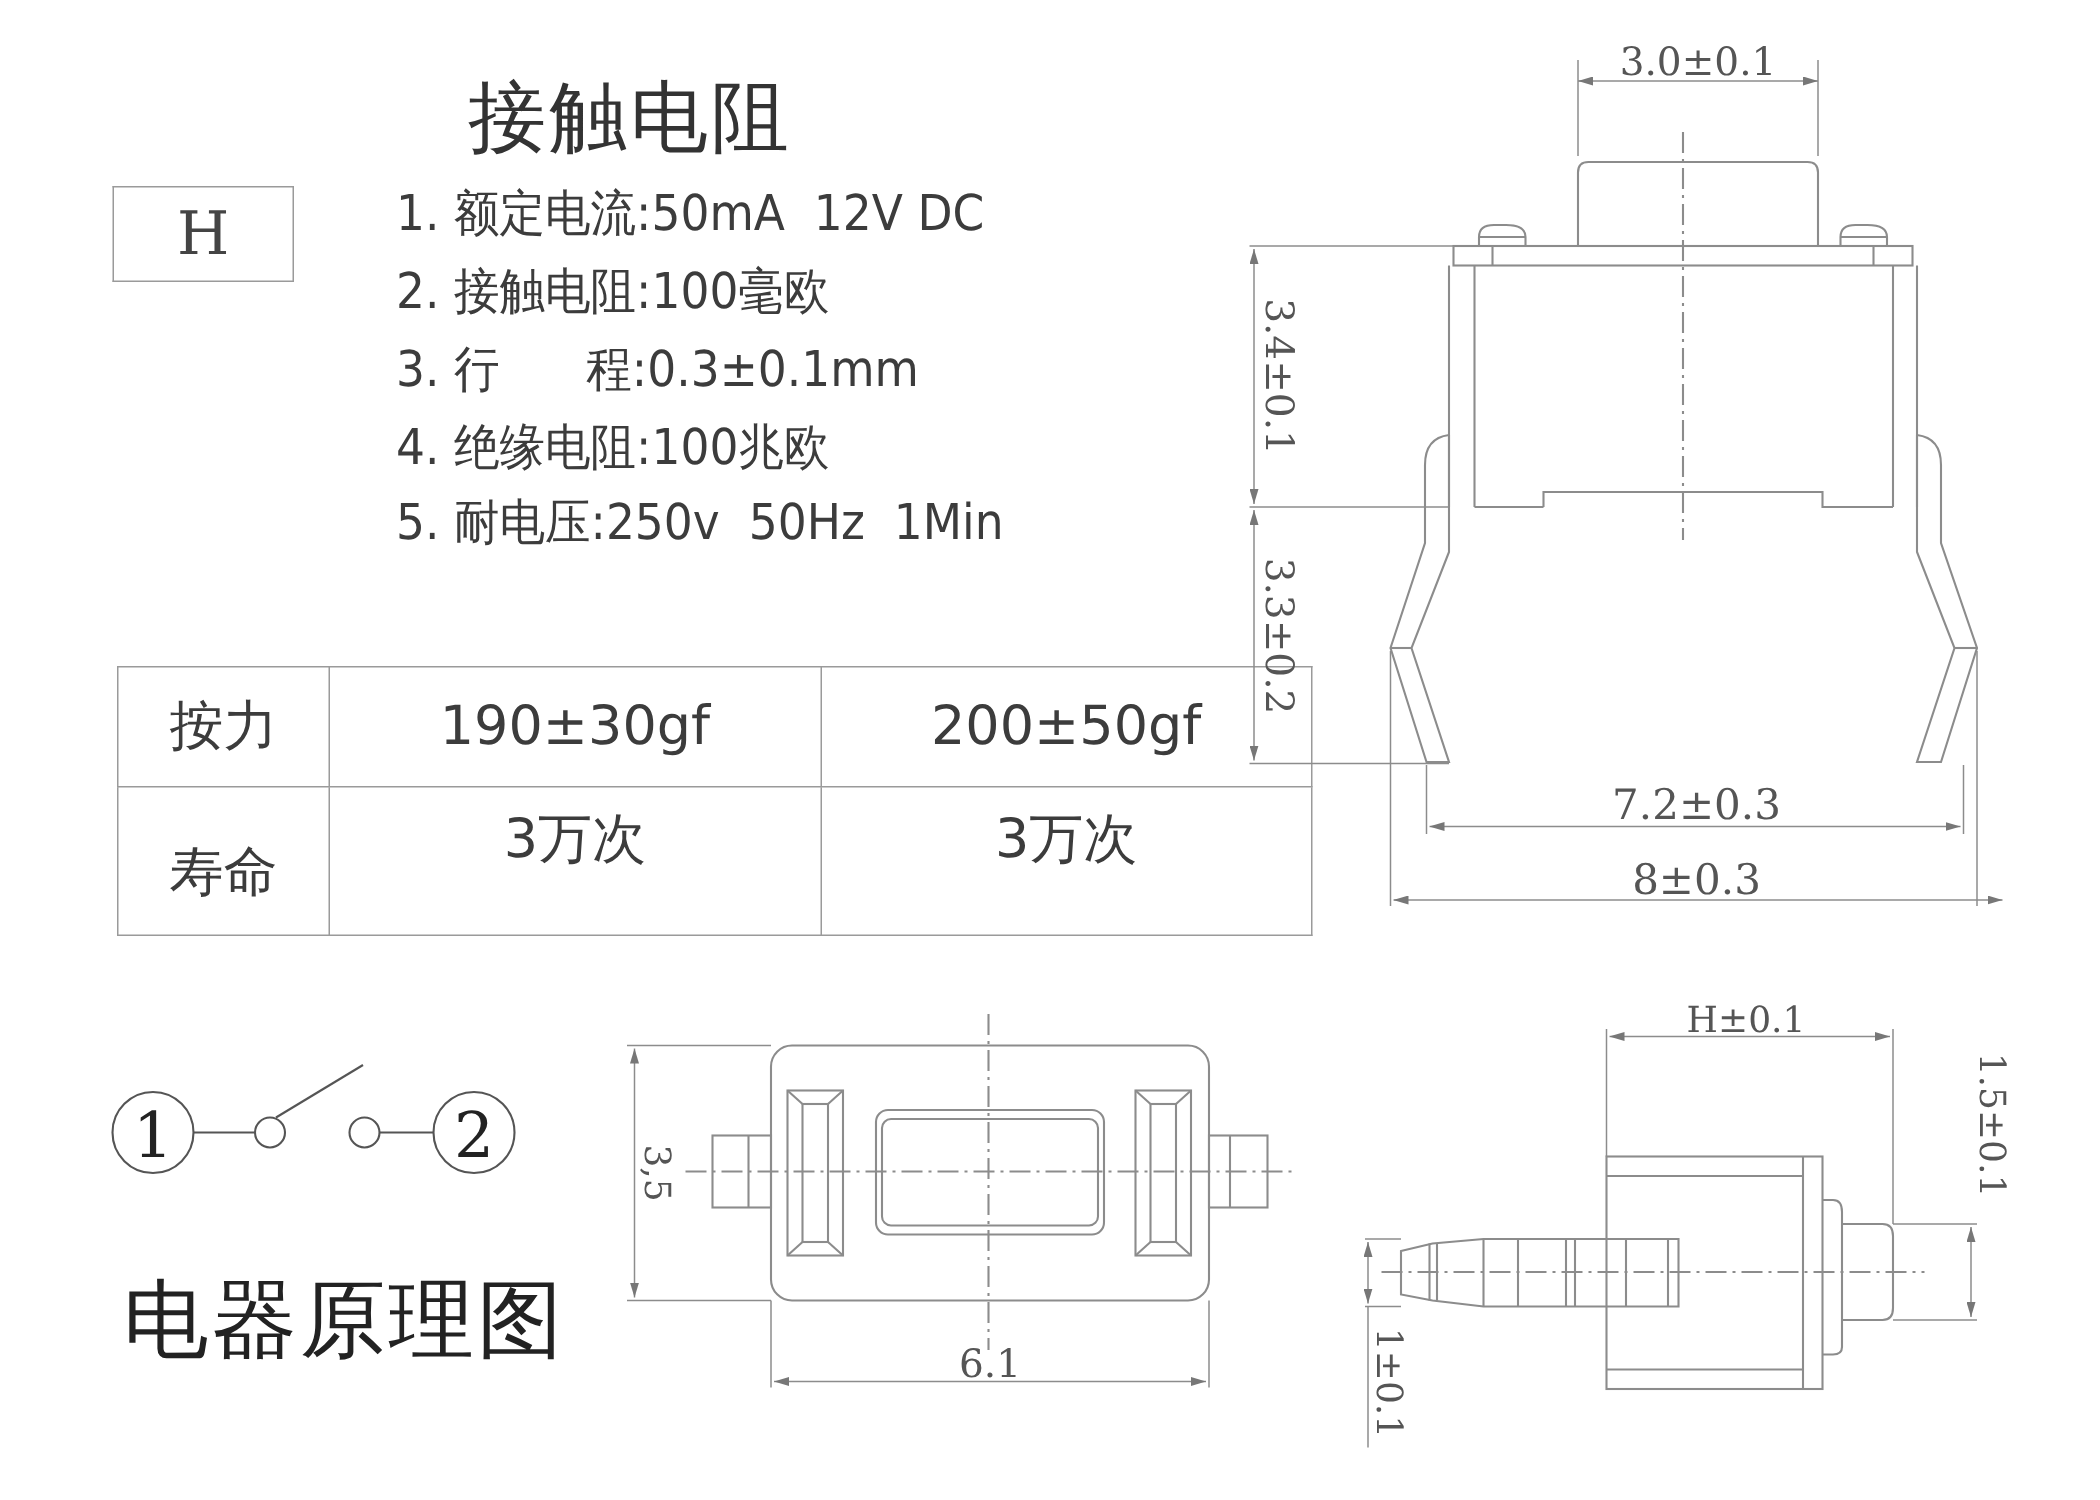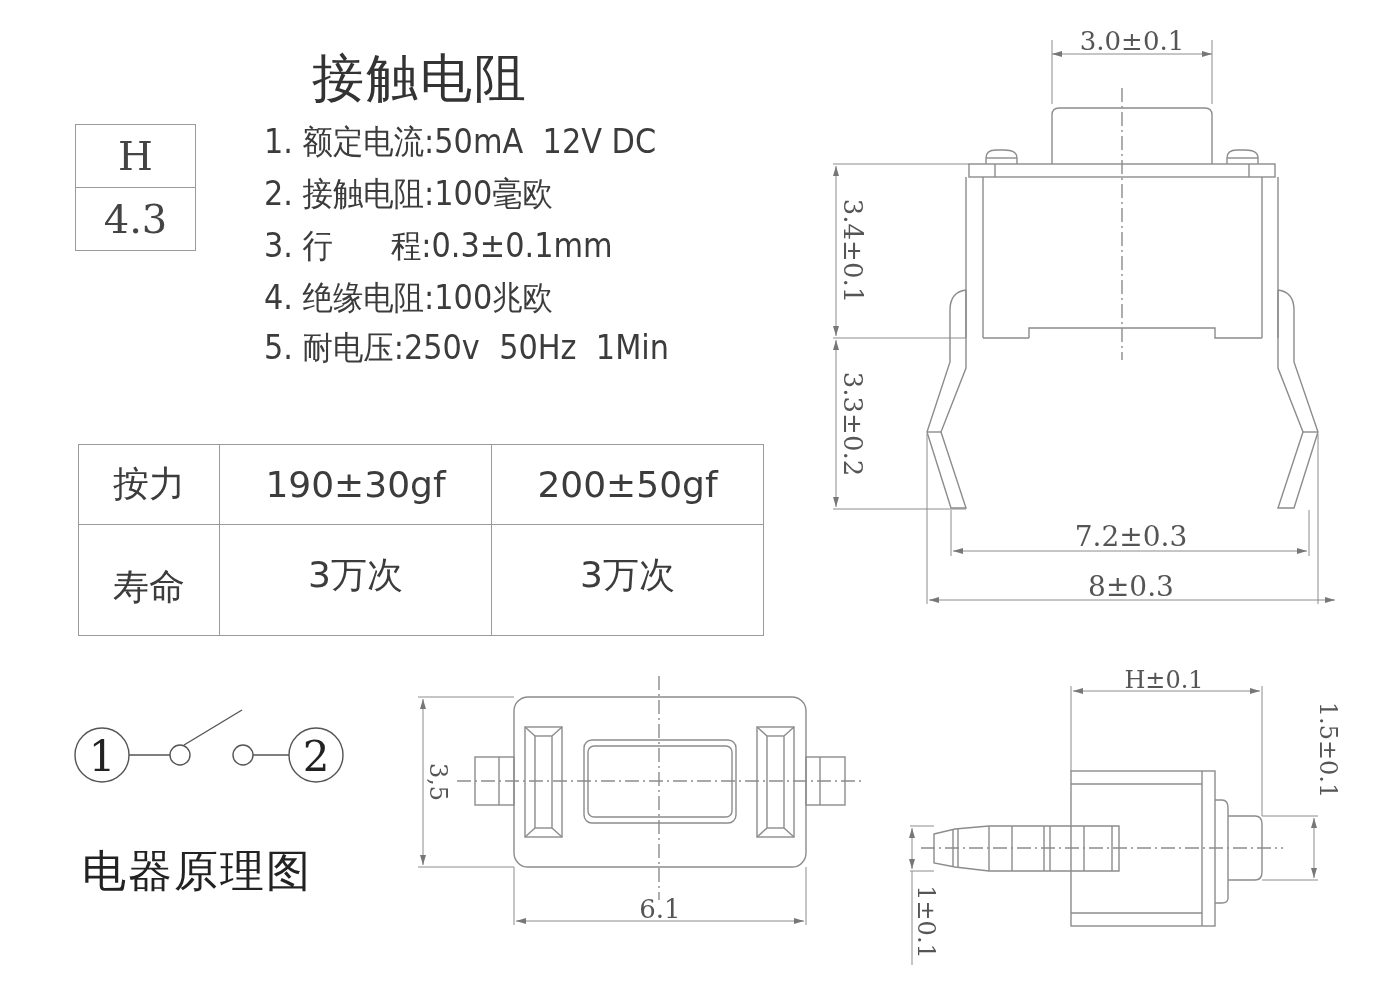--- a/index.html
+++ b/index.html
@@ -4,47 +4,44 @@
 <style>
   html, body { margin:0; padding:0; background:#ffffff; }
   body { width:1400px; height:1000px; position:relative; overflow:hidden;
          font-family:"DejaVu Sans", sans-serif; color:#3a3a3a; }
   .abs { position:absolute; }
   .title { left:312px; top:44px; font-size:52px; letter-spacing:2px; color:#333; }
   .spec { left:264px; font-size:33px; color:#3c3c3c; white-space:pre; transform:scaleX(0.92); transform-origin:left center; }
   .htable { left:75px; top:124px; width:121px; border-collapse:collapse; }
   .htable td { border:1.5px solid #9a9a9a; height:62px; text-align:center;
                font-family:"DejaVu Serif", serif; font-size:40px; color:#444; padding:0; }
-  .ftable { left:78px; top:444px; width:686px; border-collapse:collapse; }
+  .ftable { left:78px; top:444px; width:797px; border-collapse:collapse; }
   .ftable td { border:1.5px solid #9a9a9a; text-align:center; font-size:36px; color:#3c3c3c; padding:0; }
   .ftable tr.r1 td { height:79px; }
-  .ftable tr.r2 td { height:84px; vertical-align:top; padding-top:26px; }
+  .ftable tr.r2 td { height:84px; vertical-align:top; padding-top:10px; }
   .ftable td.h { width:140px; }
-  .caption { left:82px; top:842px; font-family:"DejaVu Serif", serif; font-size:44px; color:#222; letter-spacing:2px; }
+  .caption { left:82px; top:842px; font-family:"DejaVu Serif", serif; font-size:57px; color:#222; letter-spacing:2px; }
   svg { position:absolute; left:0; top:0; }
   .dim { font-family:"DejaVu Serif", serif; fill:#555; }
 </style>
 </head>
 <body>
 
 <div class="abs title">接触电阻</div>
 
 <div class="abs spec" style="top:120px;">1. 额定电流:50mA  12V DC</div>
 <div class="abs spec" style="top:172px;">2. 接触电阻:100毫欧</div>
 <div class="abs spec" style="top:224px;">3. 行      程:0.3±0.1mm</div>
 <div class="abs spec" style="top:276px;">4. 绝缘电阻:100兆欧</div>
 <div class="abs spec" style="top:326px;">5. 耐电压:250v  50Hz  1Min</div>
 
 <table class="abs htable">
   <tbody>
       <tr>
         <td>H</td>
-      </tr>
-  <tr>
-        <td>4.3</td>
       </tr>
 </tbody>
   </table>
 
 <table class="abs ftable">
   <tbody>
       <tr class="r1">
     <td class="h">按力</td>
     <td>190±30gf</td>
     <td>200±50gf</td>

